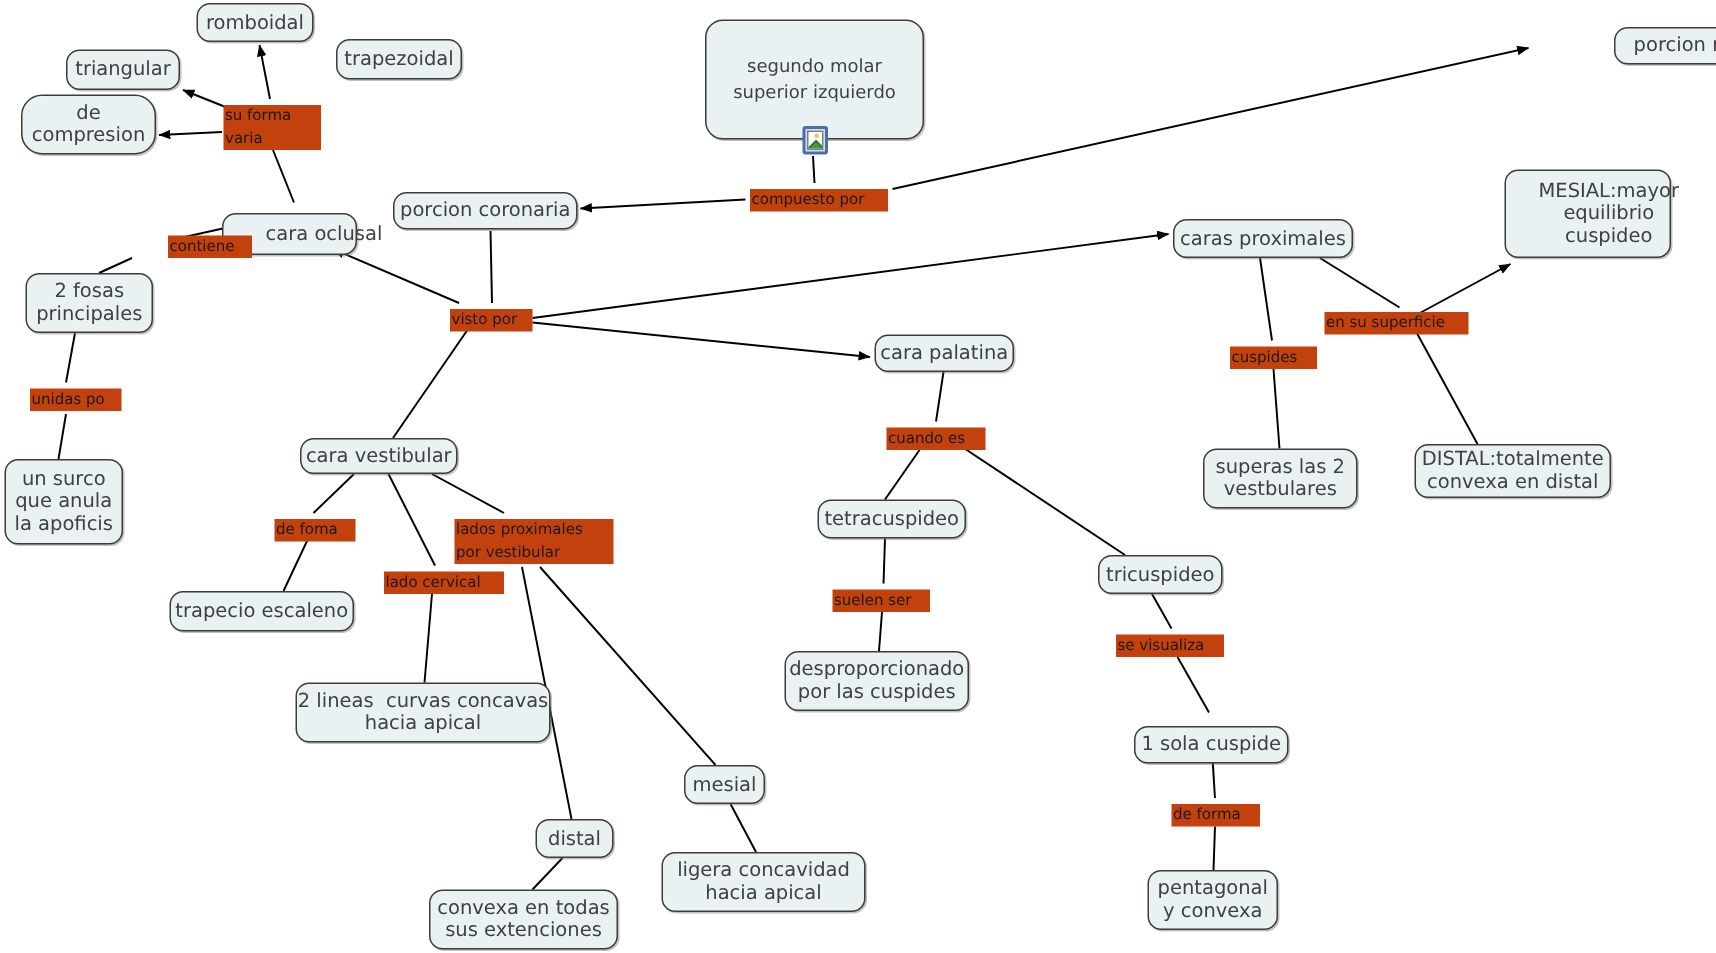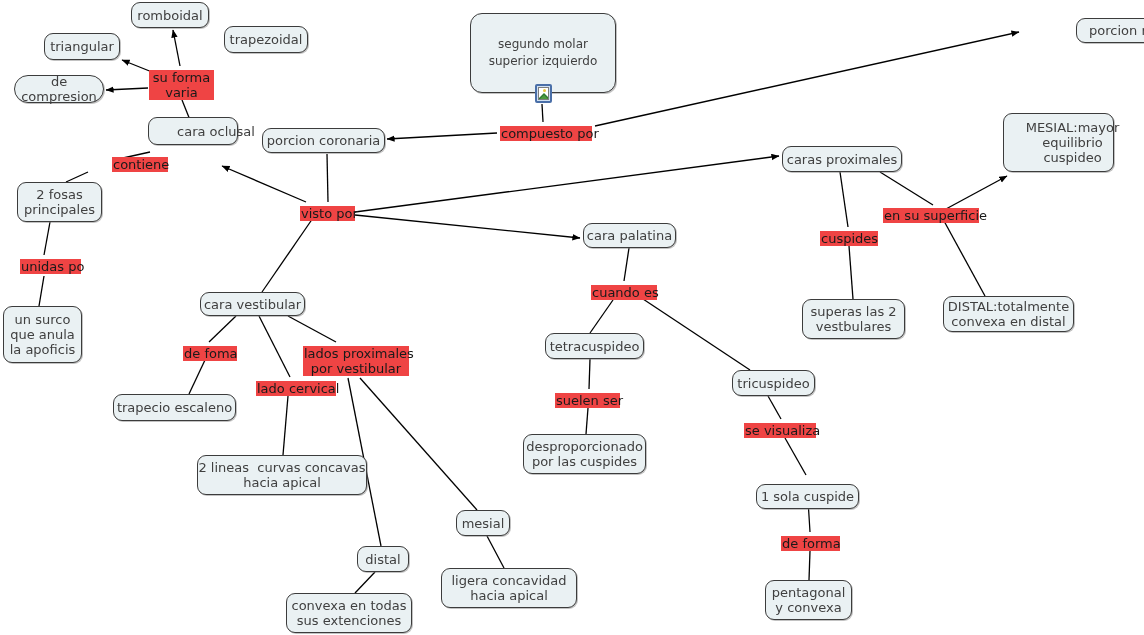--- a/index.html
+++ b/index.html
@@ -41,25 +41,24 @@
     box-shadow: 1px 1px 0 rgba(120,120,120,0.45);
   }
   .node.root {
     border-radius: 12px;
     font-size: 12px;
     line-height: 17px;
   }
   .link-label {
     position: absolute;
     color: #1a1a1a;
-    font-size: 13px;
+    font-size: 10px;
     line-height: 15px;
-    text-align: center;
     white-space: pre;
-    background: #ef4444;
+    background: #c2410c;
     padding: 0 1px;
   }
   .img-badge {
     position: absolute;
     width: 17px;
     height: 19px;
     box-sizing: border-box;
     border: 2px solid #4a6fa8;
     border-radius: 2px;
     background: #cfe0f2;
@@ -162,23 +161,23 @@
       <div class="img-badge" style="left: 534.5px; top: 84px;">
         <div class="pic">
           <span class="sun"></span>
           <span class="hill"></span>
           <span class="hill2"></span>
         </div>
       </div>
       <div class="node" style="left: 131px; top: 2px; width: 78px; height: 26px;"><span>romboidal</span></div>
       <div class="node" style="left: 44px; top: 33px; width: 76px; height: 27px;"><span>triangular</span></div>
       <div class="node" style="left: 224px; top: 26px; width: 84px; height: 27px;"><span>trapezoidal</span></div>
-      <div class="node" style="left: 14px; top: 75px; width: 90px; height: 28px; border-radius: 14px;"><span>de
+      <div class="node" style="left: 14px; top: 63px; width: 90px; height: 40px; border-radius: 14px;"><span>de
 compresion</span></div>
-      <div class="node" style="left: 148px; top: 117px; width: 90px; height: 28px; padding-left: 46px;"><span>cara oclusal</span></div>
+      <div class="node" style="left: 148px; top: 142px; width: 90px; height: 28px; padding-left: 46px;"><span>cara oclusal</span></div>
       <div class="node" style="left: 262px; top: 128px; width: 123px; height: 25px;"><span>porcion coronaria</span></div>
       <div class="node" style="left: 1076px; top: 18px; width: 118px; height: 25px; padding-left: 18px;"><span>porcion radicular</span></div>
       <div class="node" style="left: 17px; top: 182px; width: 85px; height: 40px;"><span>2 fosas
 principales</span></div>
       <div class="node" style="left: 3px; top: 306px; width: 79px; height: 57px;"><span>un surco
 que anula
 la apoficis</span></div>
       <div class="node" style="left: 200px; top: 292px; width: 105px; height: 24px;"><span>cara vestibular</span></div>
       <div class="node" style="left: 113px; top: 394px; width: 123px; height: 27px;"><span>trapecio escaleno</span></div>
       <div class="node" style="left: 197px; top: 455px; width: 170px; height: 40px;"><span>2 lineas  curvas concavas

